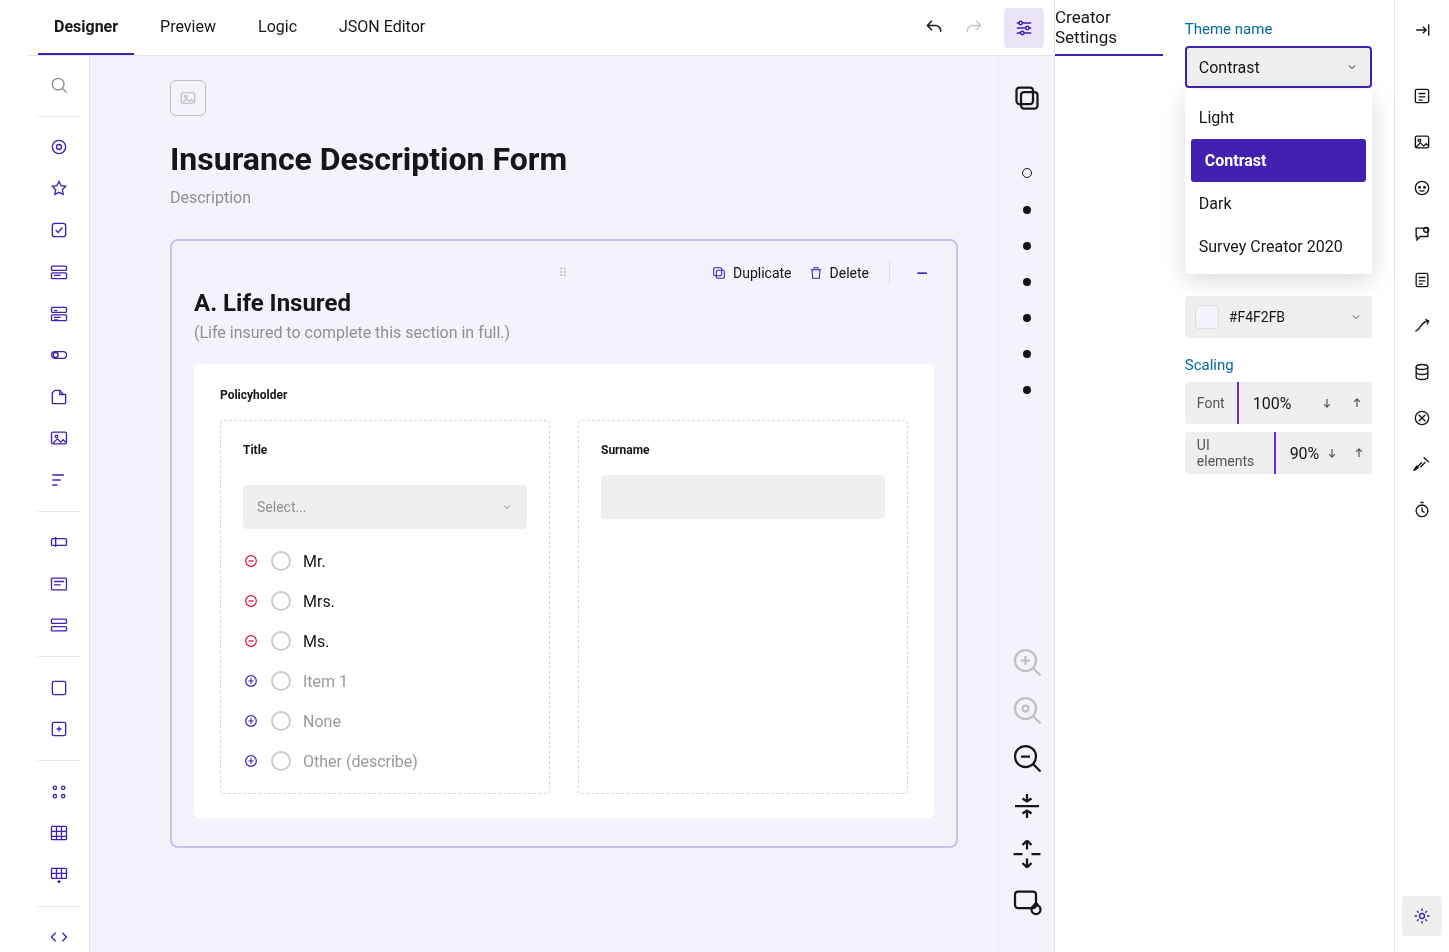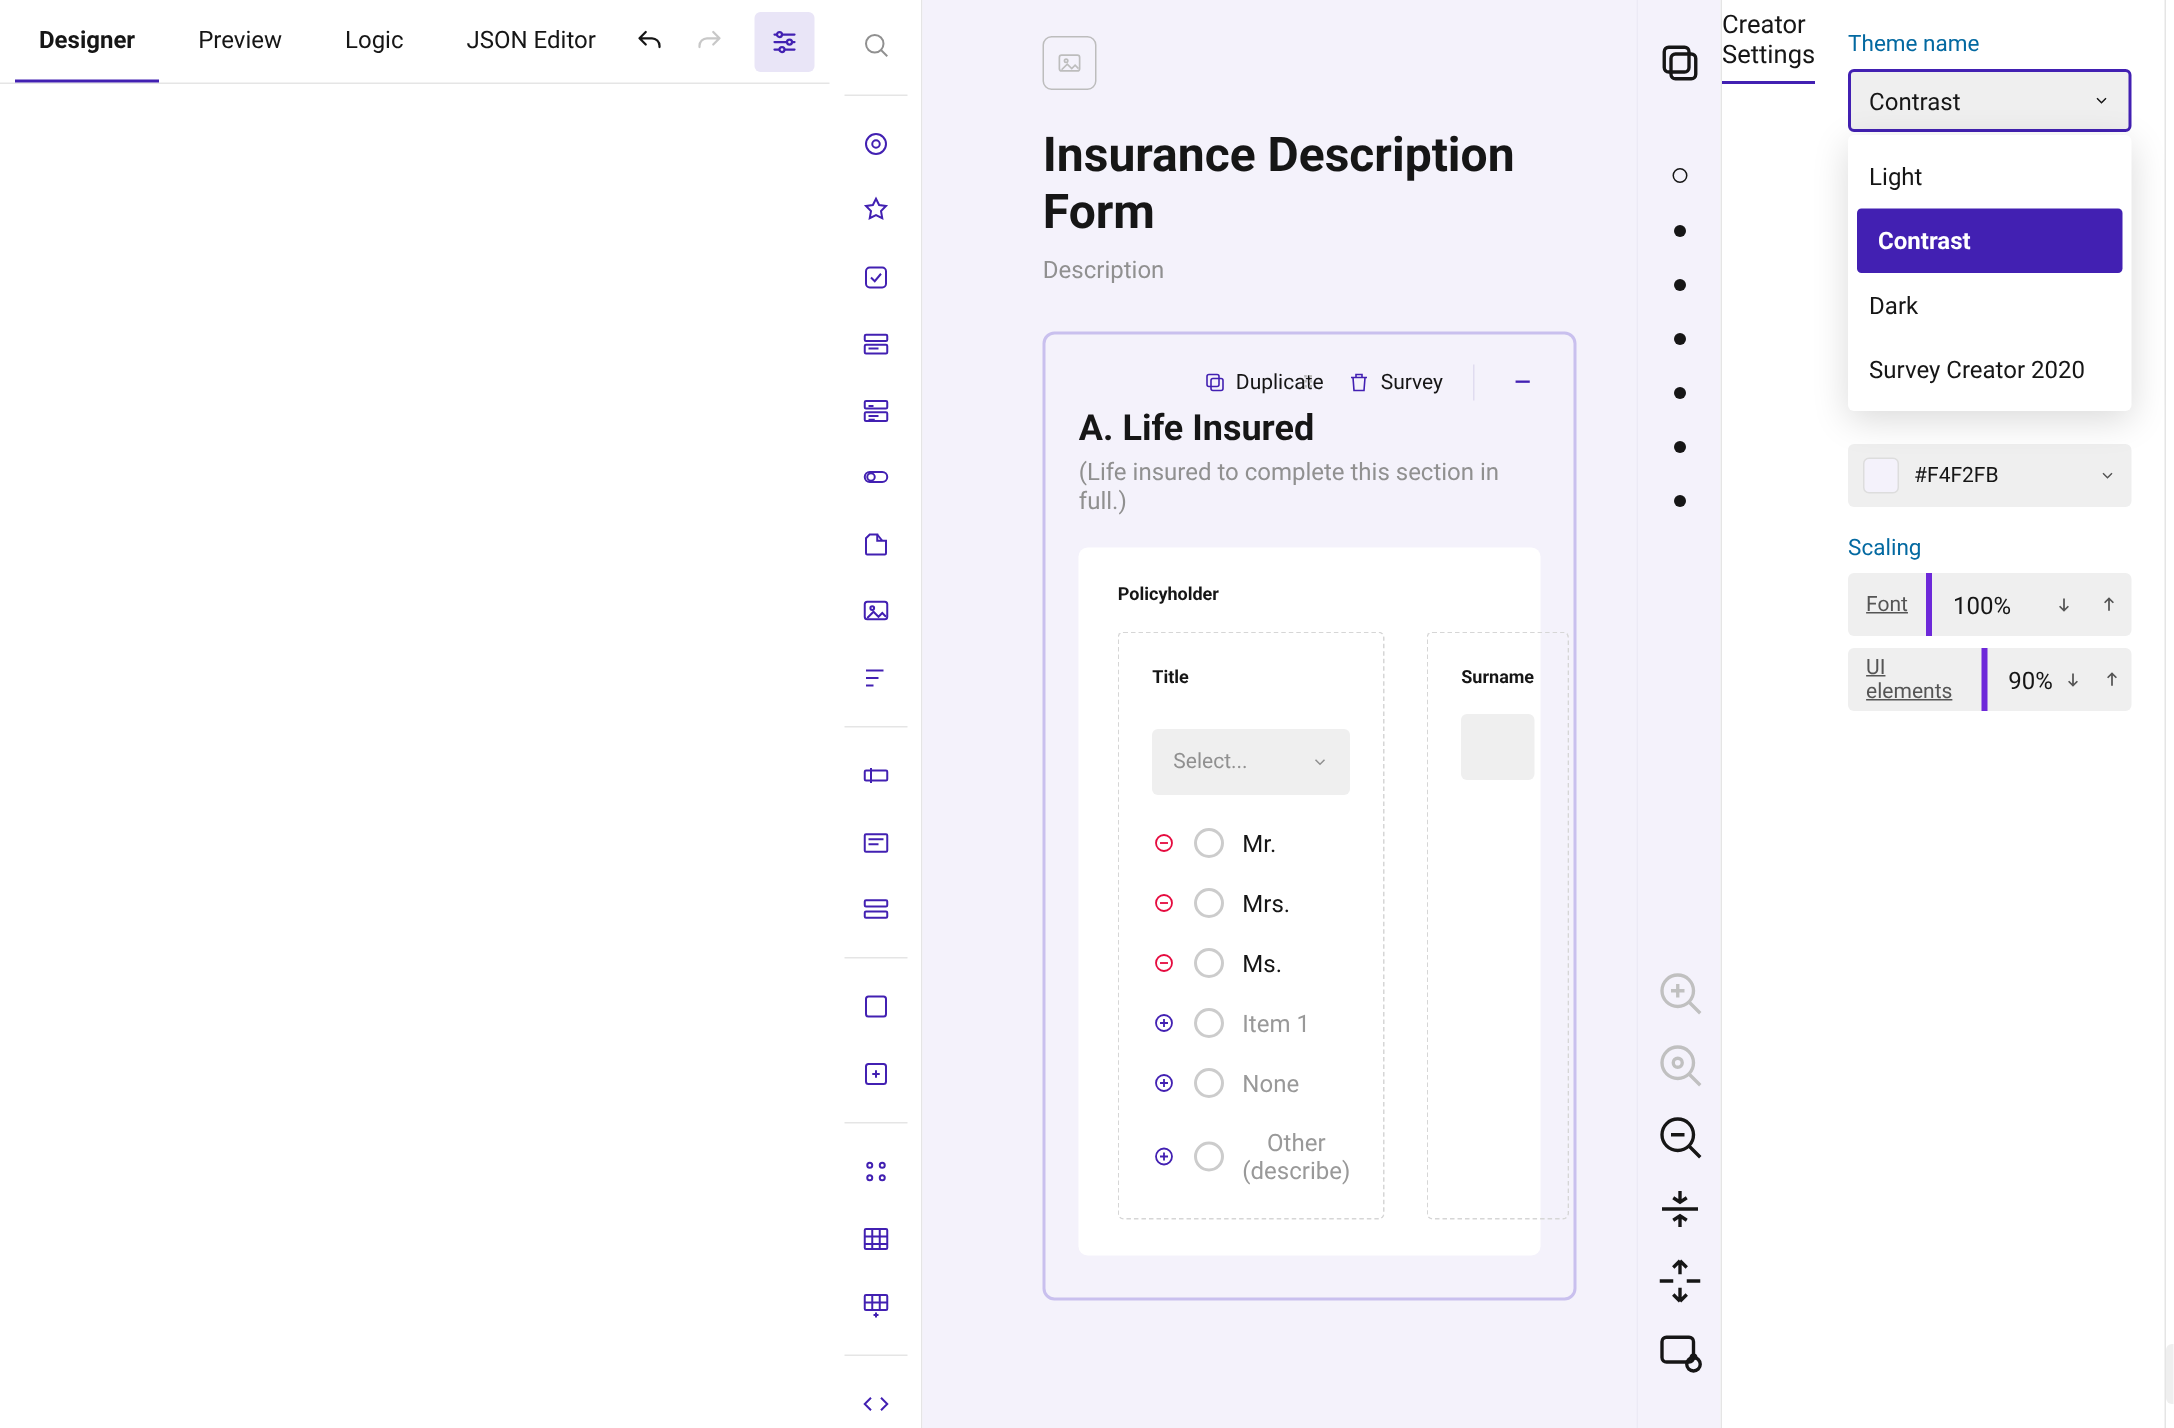--- a/index.html
+++ b/index.html
@@ -1,18 +1,18 @@
 <!DOCTYPE html>
 <html><head>
 <meta charset="utf-8">
 <style>
   * { box-sizing: border-box; margin: 0; padding: 0; }
   body { font-family: -apple-system, BlinkMacSystemFont, "Segoe UI", Roboto, Arial, sans-serif; font-size: 14px; color: #161616; background: #fff; overflow: hidden; }
   .app { display: flex; height: 952px; width: 1449px; }
-  .main { flex: 1; display: flex; flex-direction: row; border-right: 1px solid #e5e5e5; }
+  .main { flex: 1; display: flex; flex-direction: column; border-right: 1px solid #e5e5e5; padding-left: 28px; }
   .topbar { display: flex; align-items: center; height: 56px; border-bottom: 1px solid #e5e5e5; padding: 0 10px; }
   .tabs { display: flex; gap: 10px; height: 100%; }
   .tab { padding: 0 16px; display: flex; align-items: center; font-size: 16px; color: #161616; cursor: pointer; border-bottom: 2px solid transparent; }
   .tab.active { font-weight: 700; border-bottom: 2px solid #4220B2; }
   .topbar-spacer { flex: 1; }
   .topbtn { width: 40px; height: 40px; display: flex; align-items: center; justify-content: center; border-radius: 4px; cursor: pointer; }
   .topbtn.disabled svg path { stroke: #c8c8c8; }
   .topbtn.accent { background: #E9E5F7; }
   
   .body { flex: 1; display: flex; overflow: hidden; }
@@ -68,21 +68,21 @@
   .side-header { height: 56px; display: flex; align-items: center; justify-content: center; font-size: 17px; color: #161616; border-bottom: 2px solid #4220B2; }
   .side-body { padding: 20px 22px; position: relative; }
   .field-label { color: #0369a1; font-size: 15px; margin-bottom: 8px; }
   .dropdown-sel { border: 2px solid #4220B2; background: #efefef; border-radius: 4px; height: 42px; display:flex; align-items:center; justify-content:space-between; padding:0 12px; font-size:16px; cursor:pointer;}
   .pop { position: absolute; top: 90px; left: 22px; right: 22px; background: #fff; box-shadow: 0 6px 24px rgba(0,0,0,0.15); border-radius: 4px; padding: 6px 0; z-index: 20; }
   .pop-item { padding: 12px 14px; font-size: 16px; cursor: pointer; }
   .pop-item.sel { background: #4220B2; color: #fff; font-weight: 700; border-radius:3px; margin:0 6px;}
   .color-row { display:flex; align-items:center; justify-content:space-between; background:#efefef; border-radius:4px; height:42px; padding:0 10px; margin-top:8px;}
   .color-row .sw { width:24px; height:24px; border-radius:4px; border:1px solid #ddd; background:#F4F2FB;}
   .scale-row { display:flex; align-items:stretch; background:#efefef; border-radius:4px; height:42px; margin-top:8px;}
-  .scale-row .lab { padding:0 12px; display:flex; align-items:center; border-right:4px solid #6d28d9; color:#555;text-decoration:underline;}
+  .scale-row .lab { padding:0 12px; display:flex; align-items:center; border-right:2px solid #6d28d9; color:#555;}
   .scale-row .val { flex:1; display:flex; align-items:center; padding-left:14px; font-size:16px;}
   .scale-row .arr { width:30px; display:flex; align-items:center; justify-content:center; cursor:pointer;}
   
   
   .farstrip { width: 54px; display:flex; flex-direction:column; align-items:center; padding-top:10px; gap:6px;}
   .faricon { width:40px; height:40px; display:flex; align-items:center; justify-content:center; cursor:pointer; border-radius:4px;}
   .faricon svg { width:20px; height:20px; }
   .faricon svg * { stroke:#161616; fill:none; stroke-width:1.6;}
   .faricon.active { background:#efefef;}
   .faricon.active svg * { stroke:#4220B2; }
@@ -268,21 +268,21 @@
               <svg viewBox="0 0 24 24">
                   <rect x="8" y="8" width="12" height="12" rx="2"></rect>
                   <rect x="4" y="4" width="12" height="12" rx="2"></rect>
                 </svg>
               <span>Duplicate</span>
             </div>
             <div class="pt-btn">
               <svg viewBox="0 0 24 24">
                   <path d="M4 7h16M9 7V4h6v3M6 7l1 13h10l1-13"></path>
                 </svg>
-              <span>Survey</span>
+              <span>Delete</span>
             </div>
             <div class="pt-divider"></div>
             <div class="pt-collapse">—</div>
           </div>
           <div class="panel-title">A. Life Insured</div>
           <div class="panel-sub">(Life insured to complete this section in full.)</div>
 
           <div class="question-card">
             <div class="q-label">Policyholder</div>
             <div class="row2">

